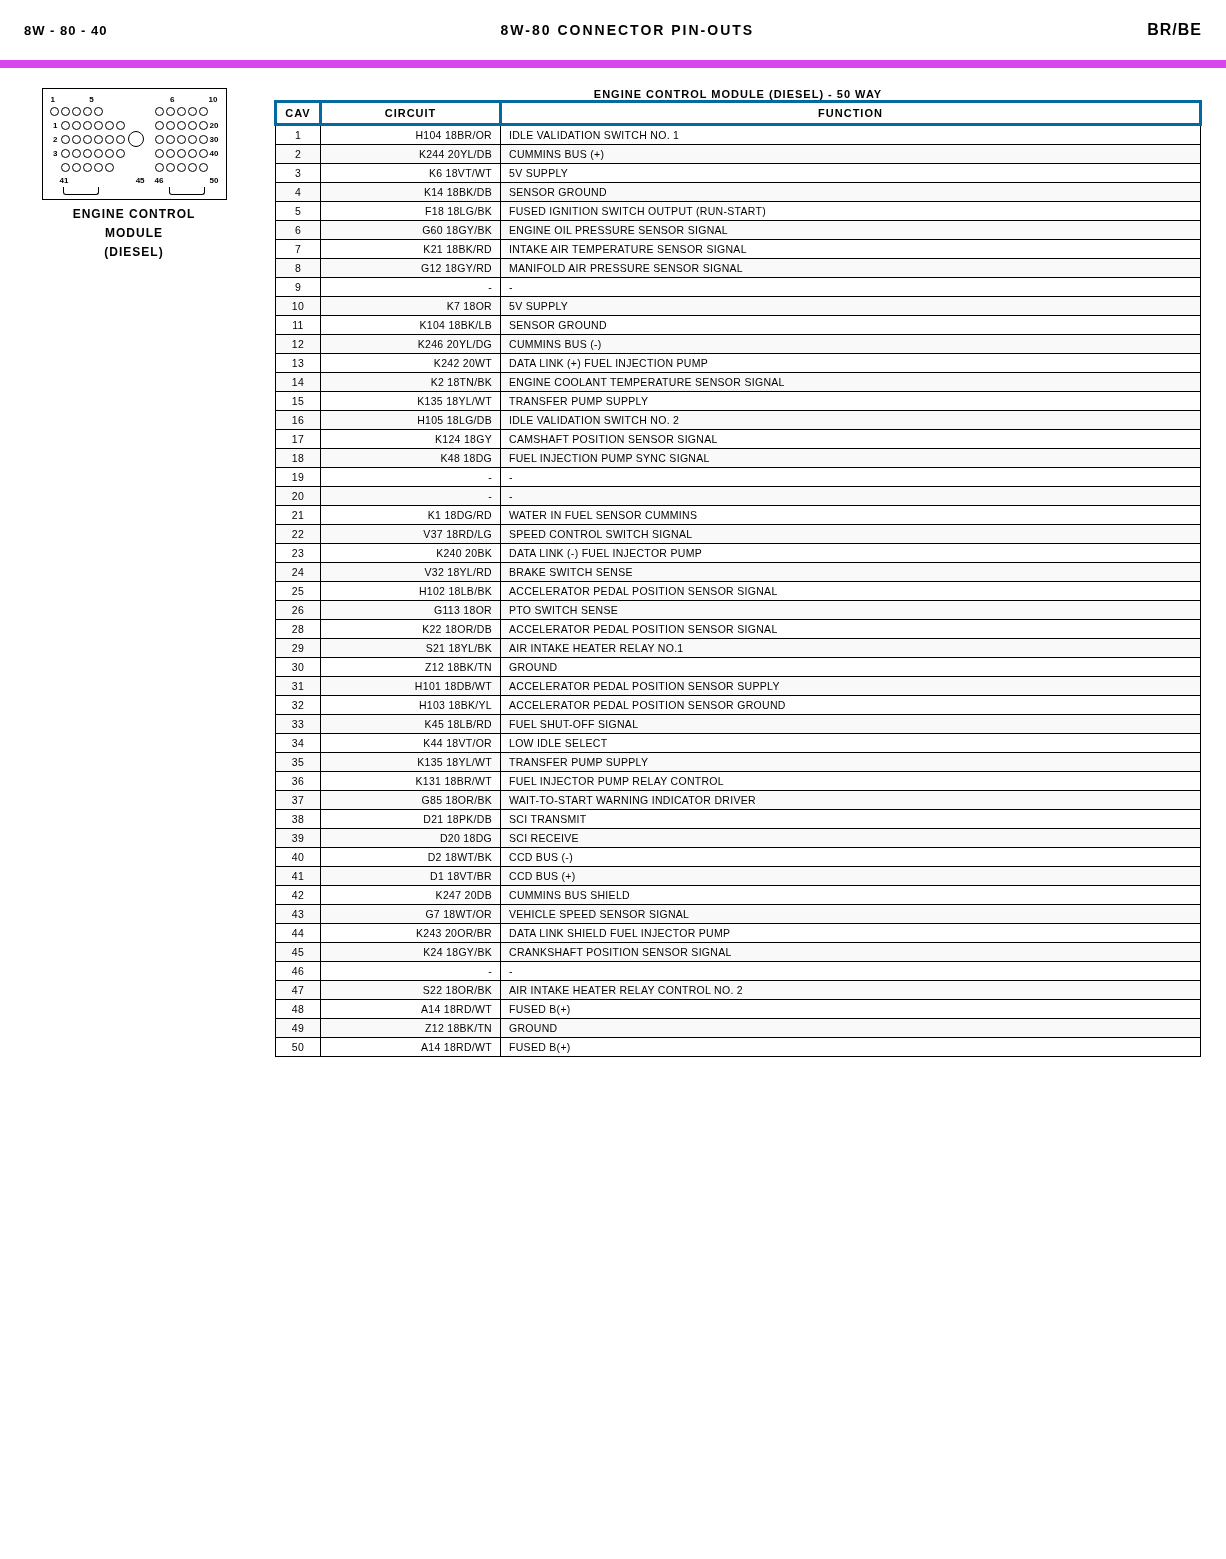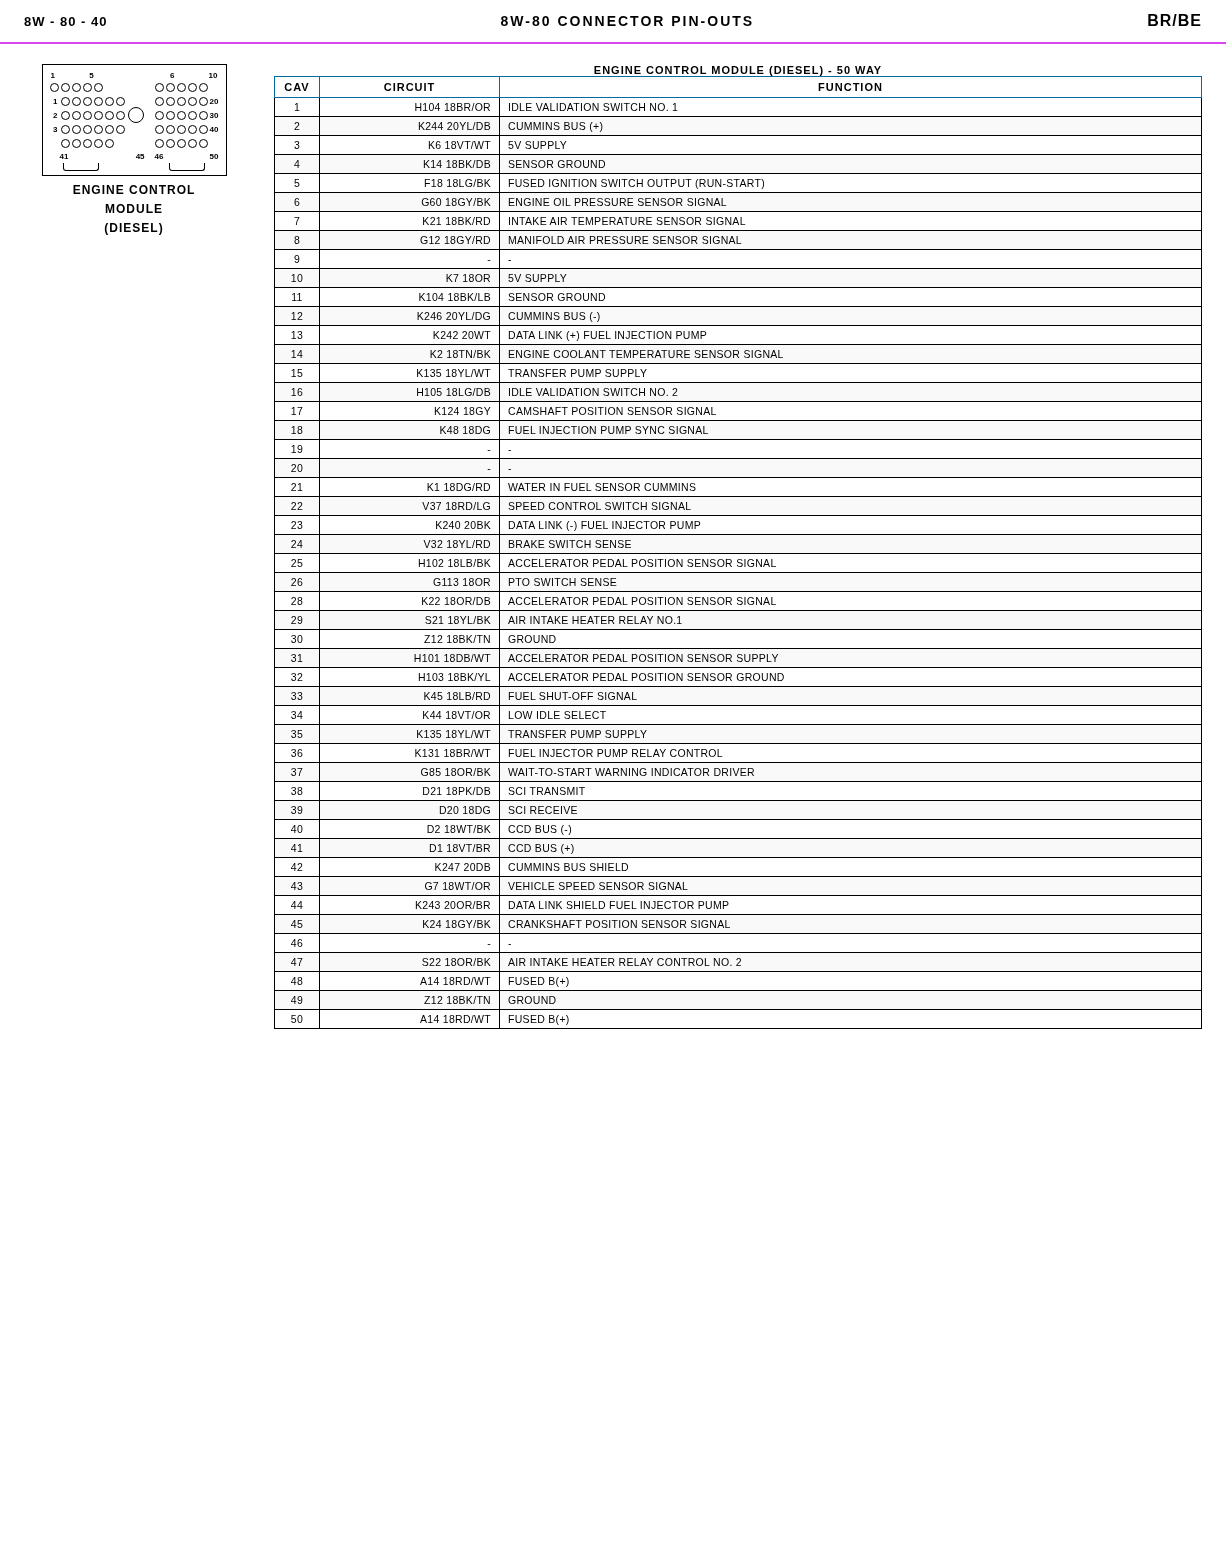--- a/index.html
+++ b/index.html
@@ -9,22 +9,22 @@
       width: 1226px;
       min-height: 1559px;
       position: relative;
       overflow-x: hidden;
     }
 
     
     .page-header {
       display: flex;
       align-items: center;
-      padding: 12px 24px;
-      border-bottom: 2px solid #d946ef;
+      padding: 21px 24px;
+      border-bottom: 8px solid #d946ef;
       font-size: 13px;
       font-weight: bold;
       letter-spacing: 1px;
     }
     .header-left {
       flex: 0 0 auto;
       font-size: 13px;
       font-weight: bold;
     }
     .header-center {
@@ -77,21 +77,21 @@
       letter-spacing: 1px;
     }
 
     .pin-table {
       width: 100%;
       border-collapse: collapse;
       font-size: 11px;
     }
 
     .pin-table th {
-      border: 1px solid #0369a1;
+      border: 3px solid #0369a1;
       padding: 4px 8px;
       text-align: center;
       font-weight: bold;
       background: #fff;
       font-size: 11px;
       letter-spacing: 1px;
     }
 
     .pin-table th.col-cav {
       width: 45px;

